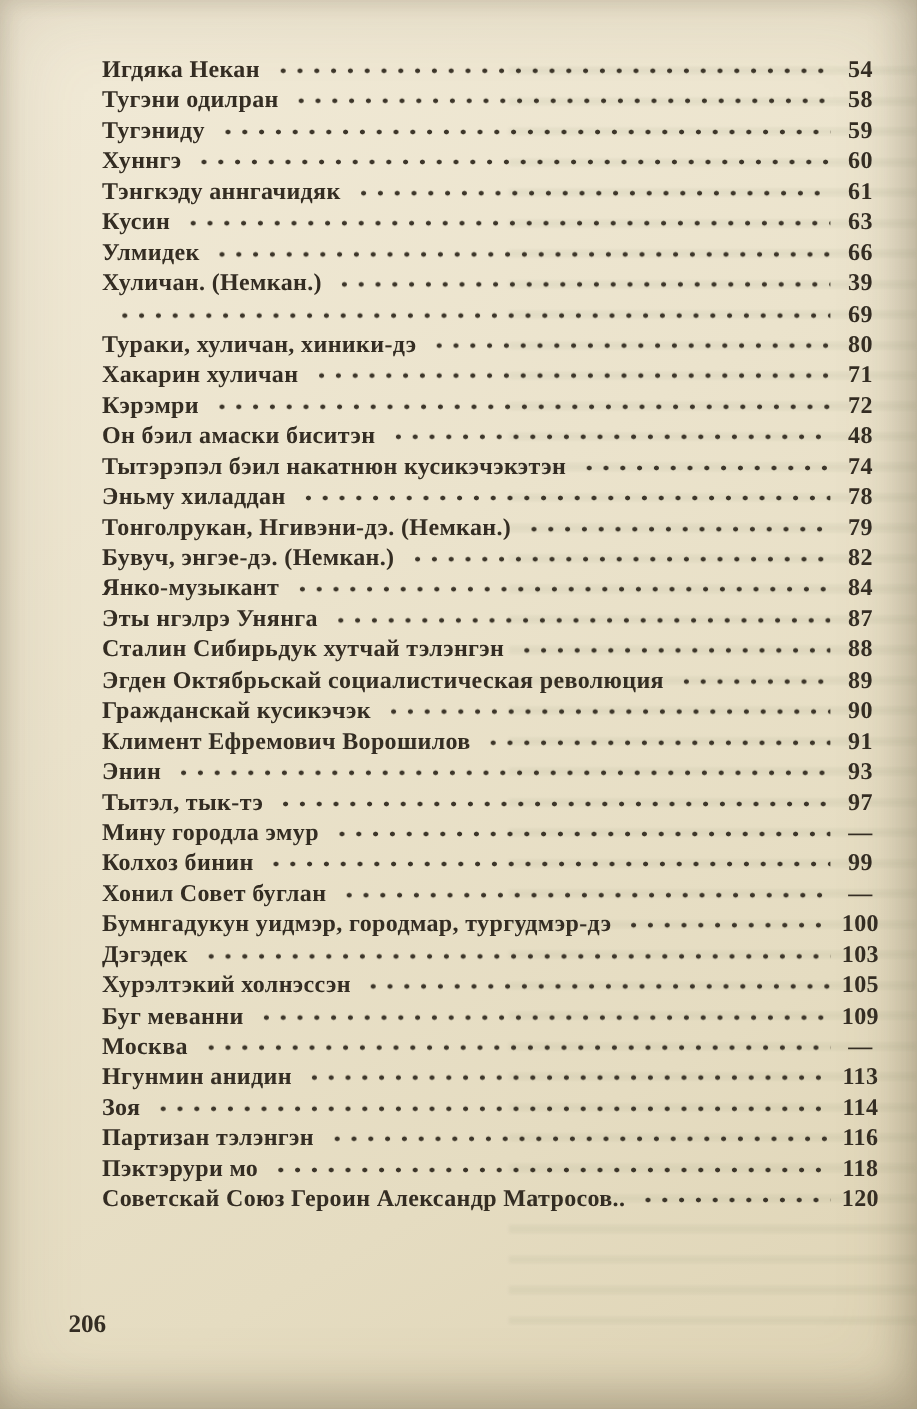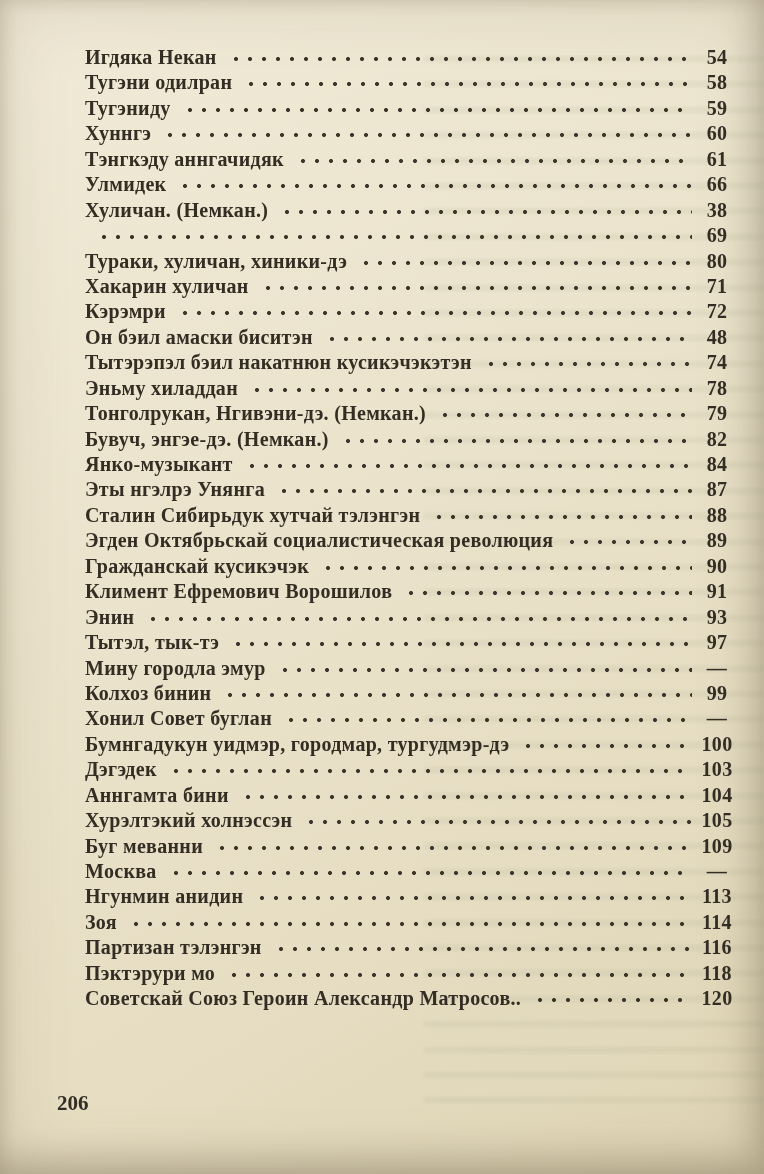--- a/index.html
+++ b/index.html
@@ -113,31 +113,36 @@
     <span class="leader"></span>
     <span class="pagenum">60</span>
   </div>
 
   <div class="row">
     <span class="title">Тэнгкэду аннгачидяк</span>
     <span class="leader"></span>
     <span class="pagenum">61</span>
   </div>
 
+  <div class="row">
+    <span class="title">Кусин</span>
+    <span class="leader"></span>
+    <span class="pagenum">63</span>
+  </div>
 
   <div class="row">
     <span class="title">Улмидек</span>
     <span class="leader"></span>
     <span class="pagenum">66</span>
   </div>
 
   <div class="row">
     <span class="title">Хуличан. (Немкан.)</span>
     <span class="leader"></span>
-    <span class="pagenum">38</span>
+    <span class="pagenum">39</span>
   </div>
 
   <div class="row">
     <span class="leader"></span>
     <span class="pagenum">69</span>
   </div>
 
   <div class="row">
     <span class="title">Тураки, хуличан, хиники-дэ</span>
     <span class="leader"></span>
@@ -258,25 +263,20 @@
     <span class="leader"></span>
     <span class="pagenum">100</span>
   </div>
 
   <div class="row">
     <span class="title">Дэгэдек</span>
     <span class="leader"></span>
     <span class="pagenum">103</span>
   </div>
 
-  <div class="row">
-    <span class="title">Аннгамта бини</span>
-    <span class="leader"></span>
-    <span class="pagenum">104</span>
-  </div>
 
   <div class="row">
     <span class="title">Хурэлтэкий холнэссэн</span>
     <span class="leader"></span>
     <span class="pagenum">105</span>
   </div>
 
   <div class="row">
     <span class="title">Буг меванни</span>
     <span class="leader"></span>

